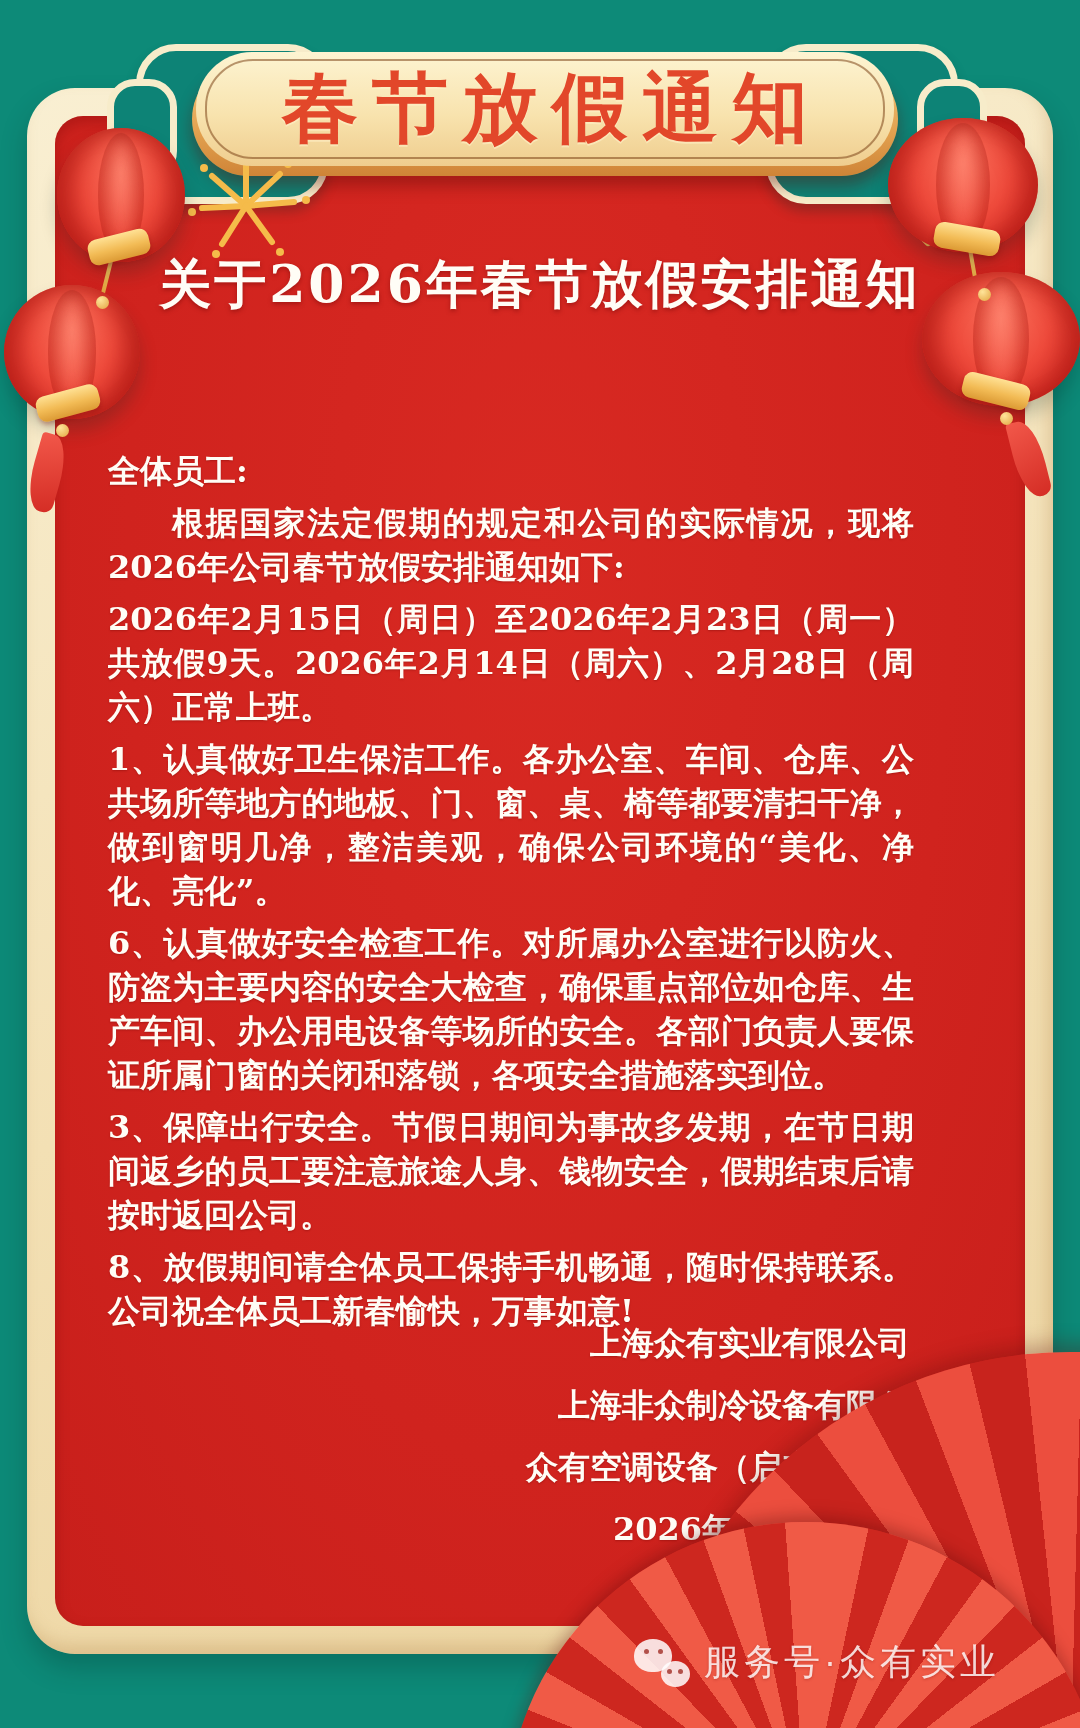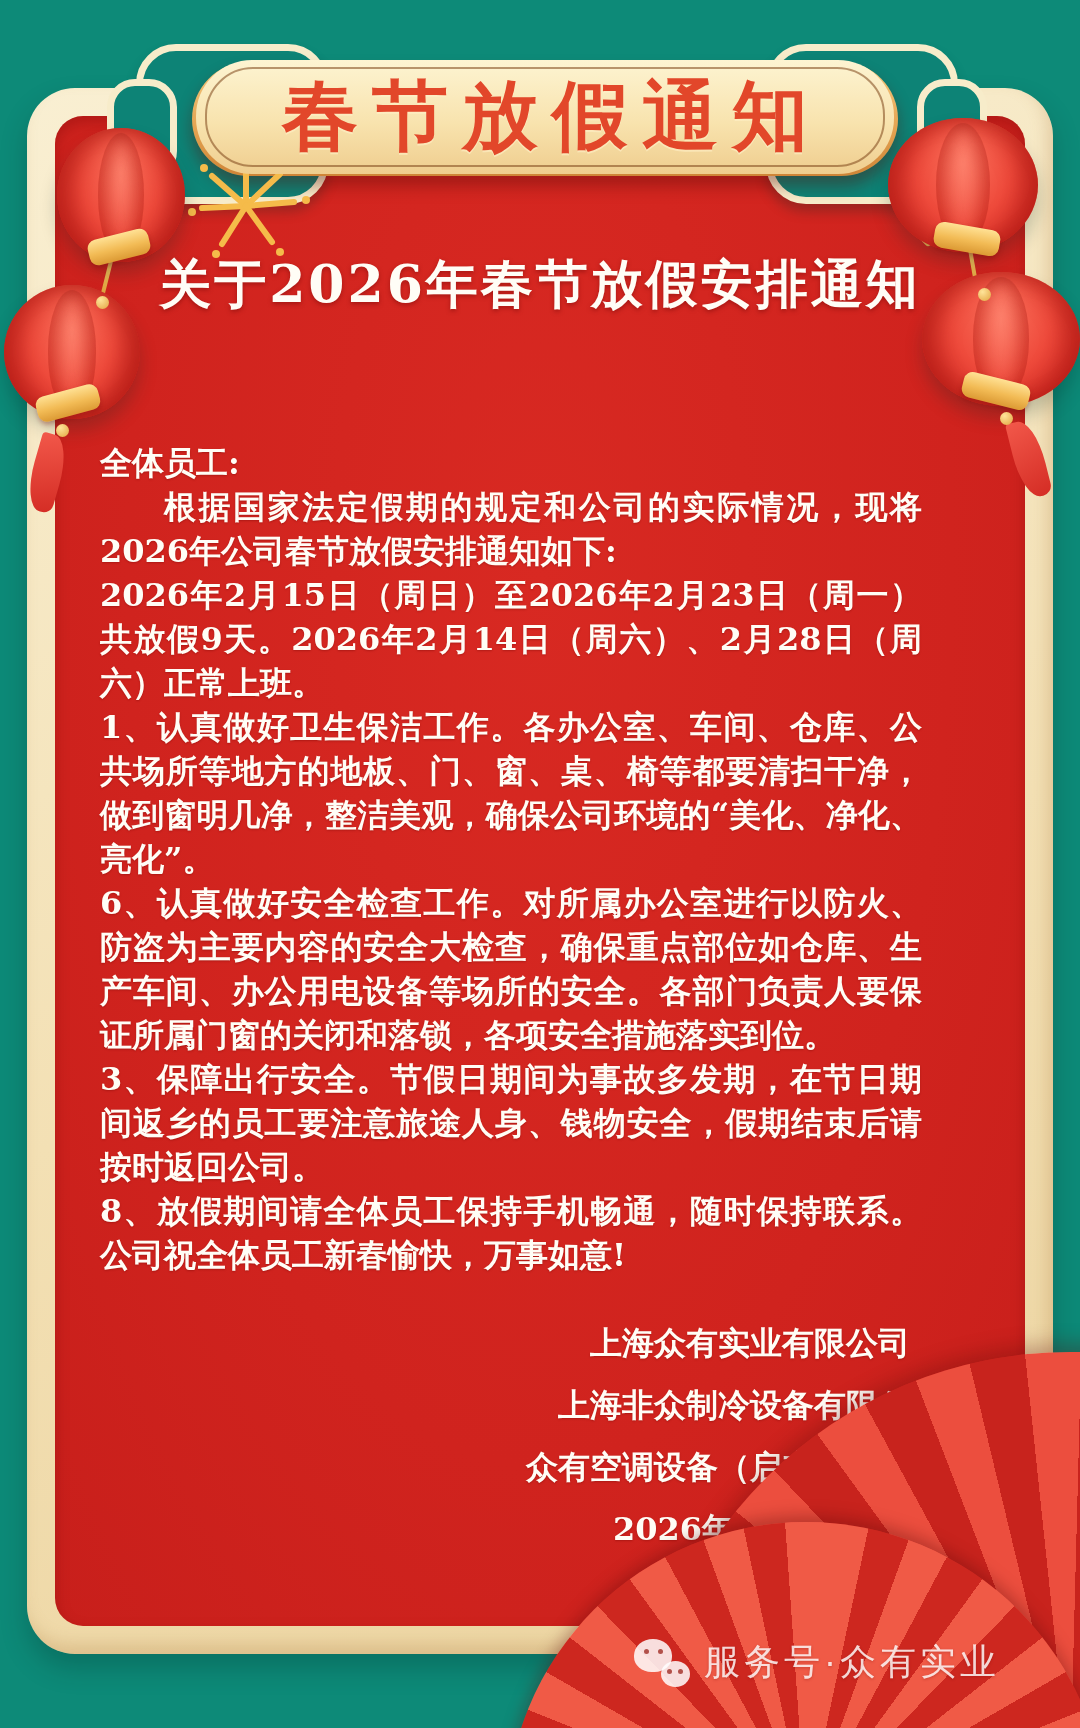--- a/index.html
+++ b/index.html
@@ -34,21 +34,21 @@
     background:#0d8376;border:7px solid #f7ecca;border-radius:28px;
   }
   .cloud.left::before{left:-36px;}
   .cloud.right::before{right:-36px;}
   .plaque-base{
     position:absolute;left:192px;top:62px;width:706px;height:114px;border-radius:58px;
     background:linear-gradient(180deg,#f4c87f 0%,#e3a250 60%,#cf8437 100%);z-index:5;
     box-shadow:0 10px 16px rgba(90,10,8,.4);
   }
   .plaque{
-    position:absolute;left:196px;top:60px;width:698px;height:114px;border-radius:56px;
+    position:absolute;left:196px;top:52px;width:698px;height:114px;border-radius:56px;
     background:linear-gradient(180deg,#fdf4d2 0%,#f8e3ae 55%,#efcd8e 100%);z-index:6;
     display:flex;align-items:center;justify-content:center;
   }
   .plaque::after{
     content:"";position:absolute;left:9px;right:9px;top:7px;bottom:7px;
     border:2px solid rgba(125,70,25,.55);border-radius:48px;pointer-events:none;
   }
   .plaque-title{
     font-size:76px;font-weight:bold;letter-spacing:14px;text-indent:14px;
     color:#e2472a;text-shadow:0 2px 0 rgba(255,240,200,.6);
@@ -69,21 +69,21 @@
   .main-title{
     position:absolute;left:0;top:250px;width:100%;text-align:center;z-index:3;
     font-size:52px;font-weight:bold;color:#fffdf6;letter-spacing:3px;
     text-shadow:0 2px 4px rgba(120,10,8,.5);
   }
   .body-text{
     position:absolute;left:100px;top:441px;width:822px;z-index:3;
     font-size:32px;line-height:44px;font-weight:bold;color:#fffdf6;
     text-align:justify;text-shadow:0 1px 2px rgba(120,10,8,.4);
   }
-  .body-text p{margin:0;}
+  .body-text p{margin:8px;}
   .body-text p.indent{text-indent:2em;}
   
   .signature{
     position:absolute;left:440px;top:1312px;width:620px;z-index:3;
     text-align:center;font-size:32px;line-height:62px;font-weight:bold;color:#fffdf6;
     text-shadow:0 1px 2px rgba(120,10,8,.4);
   }
   
   .lantern{
     position:absolute;border-radius:50%;z-index:7;

